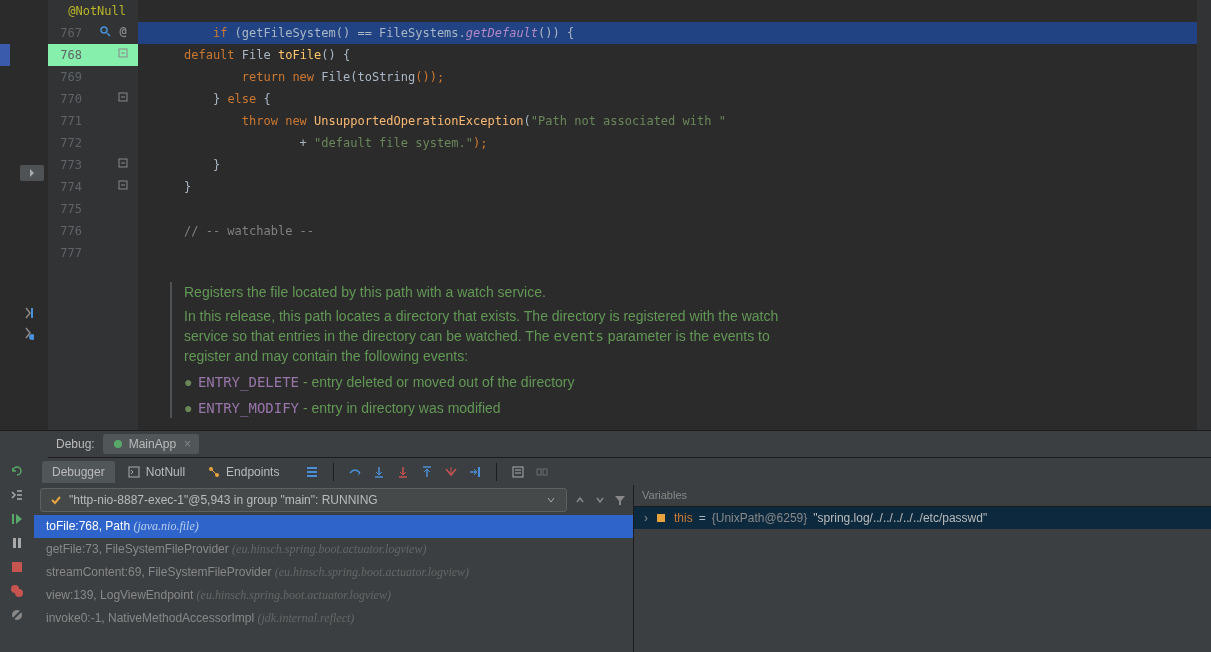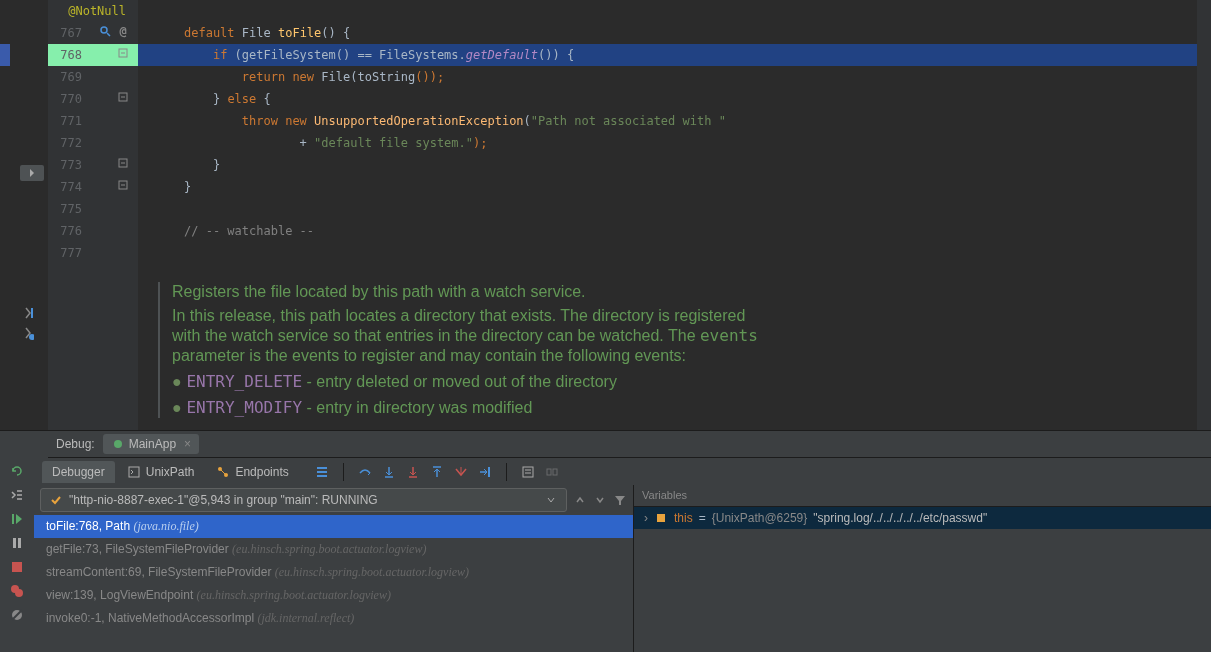--- a/index.html
+++ b/index.html
@@ -92,26 +92,26 @@
   height: 22px;
   background: #3a5bab;
 }
 .kw { color: #cc7832; }
 .type { color: #a9b7c6; }
 .method-decl { color: #ffc66d; }
 .str { color: #6a8759; }
 .italic-method { font-style: italic; color: #a9b7c6; }
 .comment { color: #808080; }
 .doc-block {
-  margin-left: 20px;
+  margin-left: 32px;
   margin-top: 18px;
   border-left: 2px solid #4e5254;
   padding-left: 12px;
   font-family: -apple-system, 'Segoe UI', sans-serif;
-  font-size: 16px;
+  font-size: 14px;
   color: #629755;
   line-height: 20px;
   max-width: 620px;
 }
 .doc-block .entry {
   margin-top: 6px;
 }
 .doc-block .bullet {
   color: #6a8759;
   display: inline-block;
@@ -375,22 +375,22 @@
             </svg>
           </span>
         </span>
     </div>
     <div class="ln"><span>775</span></div>
     <div class="ln"><span>776</span></div>
     <div class="ln"><span>777</span></div>
   </div>
   <div class="code-area">
     <div class="code-line" style="height:22px;"></div>
+    <div class="code-line highlighted">    <span class="kw">if</span><span> (</span><span>getFileSystem</span><span>() == </span><span>FileSystems</span><span>.</span><span class="italic-method" style="color:#b389c5;">getDefault</span><span>()) {</span></div>
     <div class="code-line"><span class="kw">default</span> <span class="type">File</span> <span class="method-decl">toFile</span><span>() {</span></div>
-    <div class="code-line highlighted">    <span class="kw">if</span><span> (</span><span>getFileSystem</span><span>() == </span><span>FileSystems</span><span>.</span><span class="italic-method" style="color:#b389c5;">getDefault</span><span>()) {</span></div>
     <div class="code-line">        <span class="kw">return</span> <span class="kw">new</span> <span>File</span><span>(</span><span>toString</span><span class="kw">());</span></div>
     <div class="code-line">    <span>}</span> <span class="kw">else</span><span> {</span></div>
     <div class="code-line">        <span class="kw">throw</span> <span class="kw">new</span> <span style="color:#fdba74;">UnsupportedOperationException</span><span>(</span><span class="str">"Path not associated with "</span></div>
     <div class="code-line">                <span>+</span> <span class="str">"default file system."</span><span class="kw">);</span></div>
     <div class="code-line">    <span>}</span></div>
     <div class="code-line"><span>}</span></div>
     <div class="code-line"></div>
     <div class="code-line"><span class="comment">// -- watchable --</span></div>
     <div class="code-line"></div>
     <div class="doc-block">
@@ -464,21 +464,21 @@
         <div class="dtab active">
             <span>Debugger</span>
           </div>
         <div class="dtab">
           <span class="icon">
               <svg width="12" height="12" viewBox="0 0 12 12">
                 <rect x="1" y="1" width="10" height="10" stroke="#aaa" fill="none"></rect>
                 <path d="M3 4 L5 6 L3 8" stroke="#aaa" fill="none"></path>
               </svg>
             </span>
-          <span>UnixPath</span>
+          <span>NotNull</span>
         </div>
         <div class="dtab">
           <span class="icon">
               <svg width="12" height="12" viewBox="0 0 12 12">
                 <circle cx="3" cy="3" r="2" fill="#e8a33d"></circle>
                 <circle cx="9" cy="9" r="2" fill="#e8a33d"></circle>
                 <line x1="4" y1="4" x2="8" y2="8" stroke="#e8a33d"></line>
               </svg>
             </span>
           <span>Endpoints</span>

